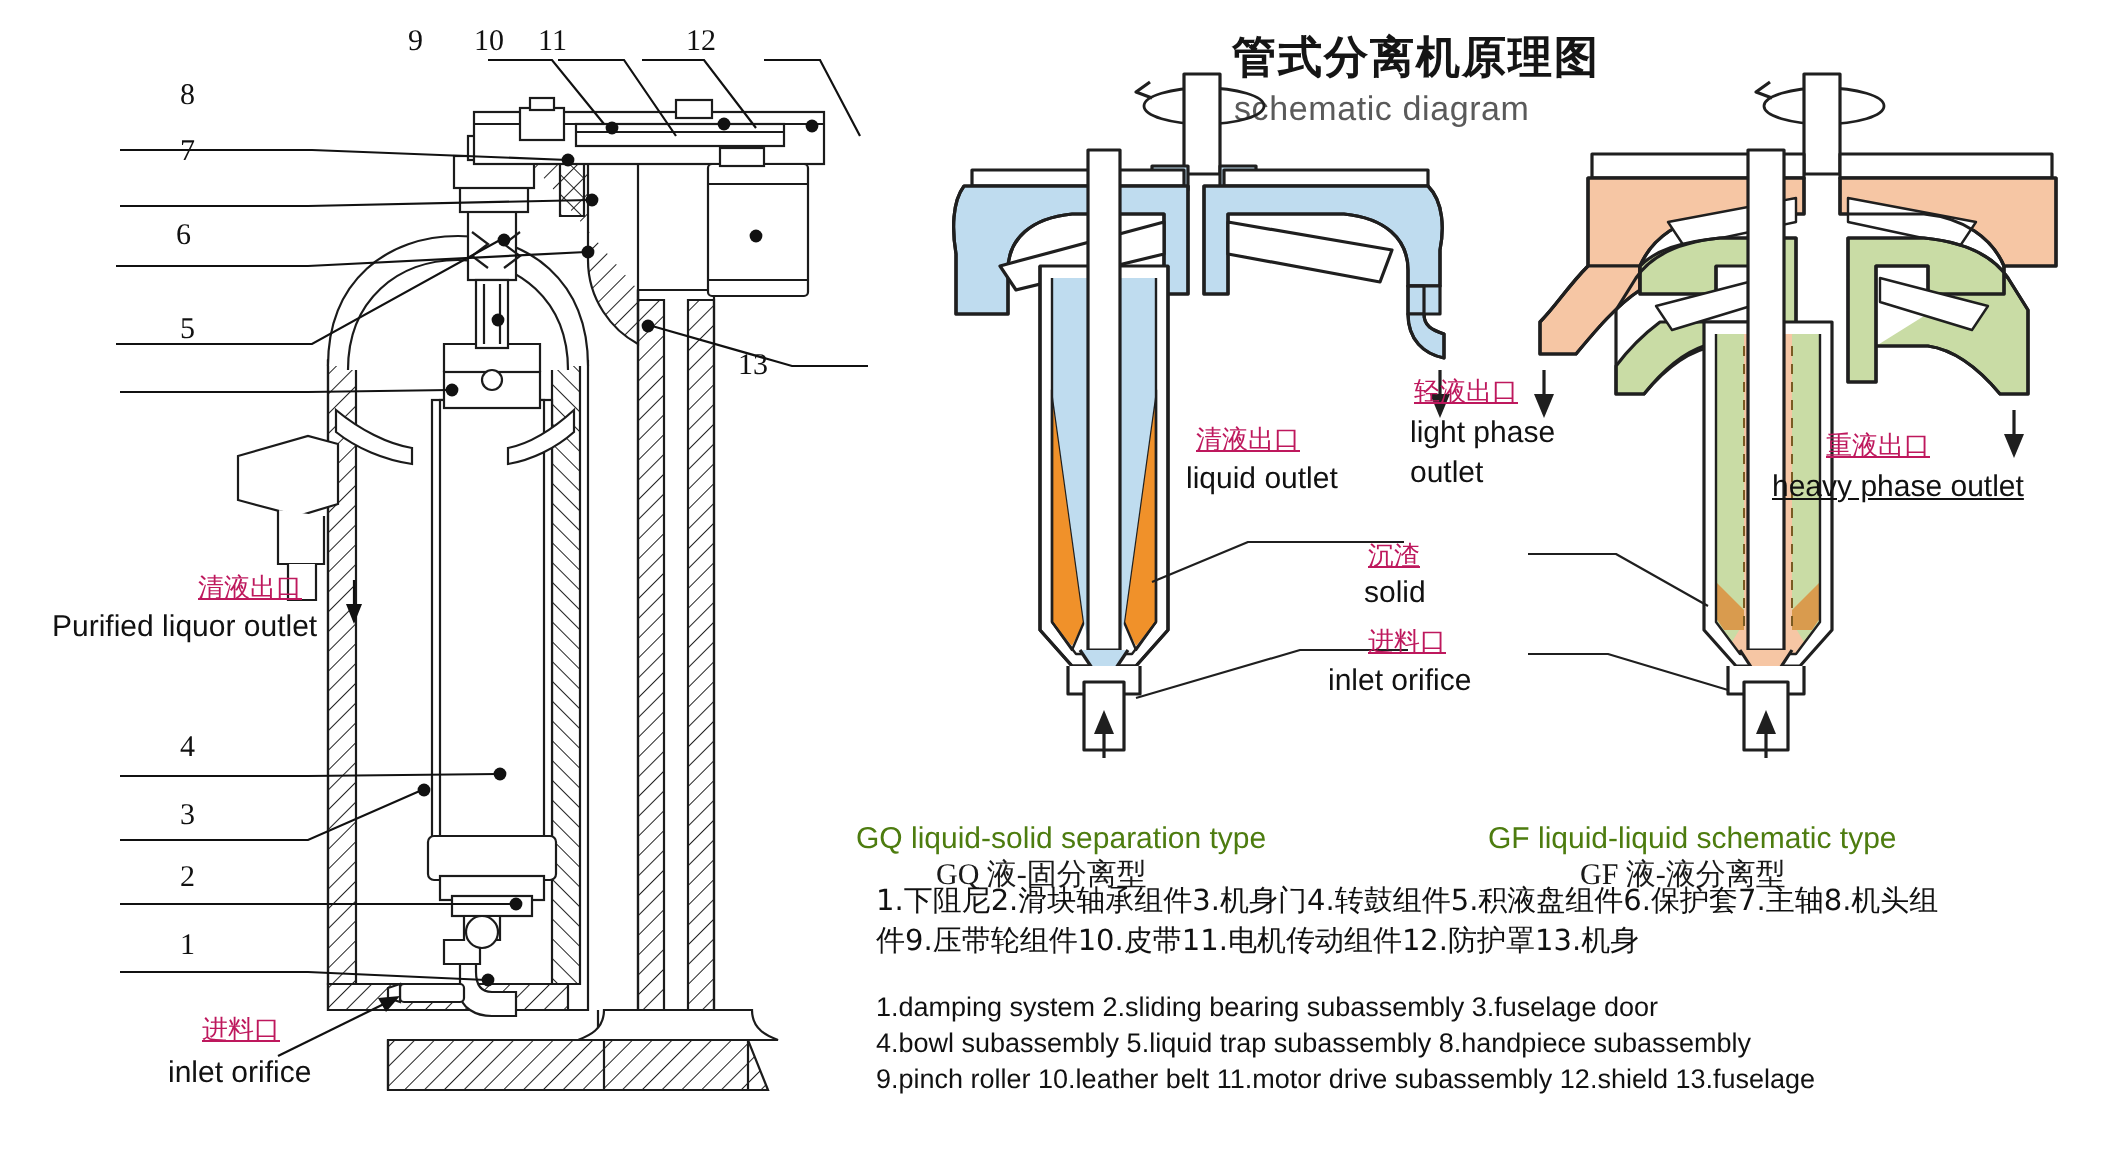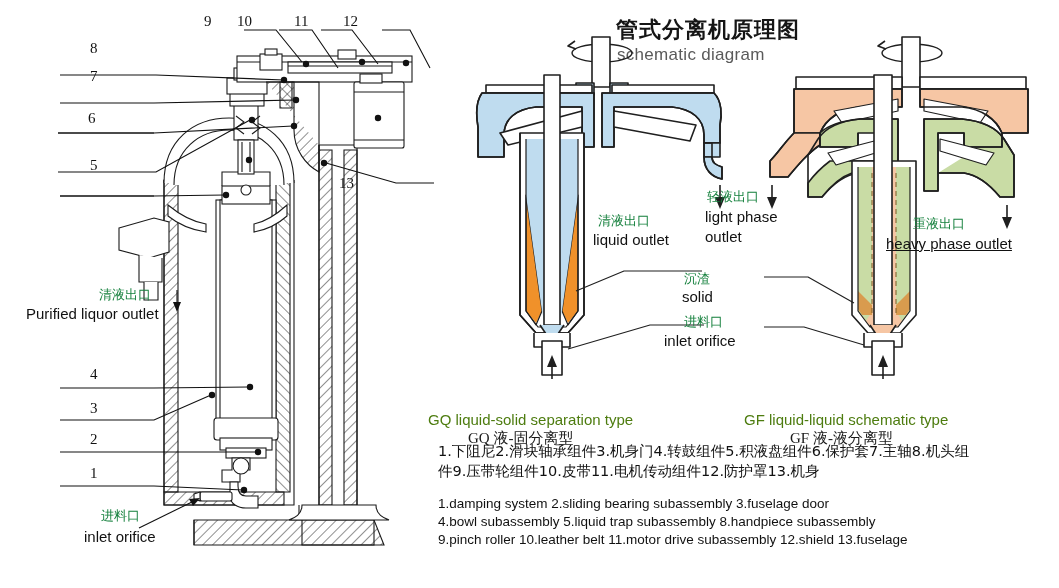--- a/index.html
+++ b/index.html
@@ -13,21 +13,21 @@
   }
   #root{position:relative;width:1059px;height:588px;}
   .abs{position:absolute;margin-left:44px;}
   svg{display:block;}
   .t{position:absolute;white-space:pre;line-height:1.12;}
   .cn{font-family:"DejaVu Sans","Liberation Sans",sans-serif;}
   .en{font-family:"Liberation Sans",sans-serif;}
   .num{font-family:"Liberation Serif",serif;font-size:15px;color:#111;}
   .title-cn{font-size:22px;font-weight:bold;color:#151515;letter-spacing:1px;}
   .title-en{font-size:17px;color:#5a5a5a;letter-spacing:.3px;}
-  .lbl-cn{font-size:13px;color:#15803d;}
+  .lbl-cn{font-size:13px;color:#be185d;text-decoration:underline;}
   .lbl-en{font-size:15px;color:#111;}
   .cap-cn{font-size:15px;color:#1a1a1a;font-family:"Liberation Serif",serif;margin-top:40px;}
   .cap-en{font-size:15px;color:#4d7c0f;}
   .legend{font-size:13.5px;color:#111;line-height:1.35;}
   .legend-cn{font-size:14.5px;color:#111;line-height:1.38;font-family:"DejaVu Sans",sans-serif;}
 </style>
 </head>
 <body>
 
 <div id="root">
@@ -170,23 +170,23 @@
   <div class="t num" style="left:90px;top:40px;">8</div>
   <div class="t num" style="left:90px;top:68px;">7</div>
   <div class="t num" style="left:88px;top:110px;">6</div>
   <div class="t num" style="left:90px;top:157px;">5</div>
   <div class="t num" style="left:90px;top:366px;">4</div>
   <div class="t num" style="left:90px;top:400px;">3</div>
   <div class="t num" style="left:90px;top:431px;">2</div>
   <div class="t num" style="left:90px;top:465px;">1</div>
   <div class="t num" style="left:204px;top:13px;">9</div>
   <div class="t num" style="left:237px;top:13px;">10</div>
-  <div class="t num" style="left:294px;top:13px;text-align:center;">11</div>
+  <div class="t num" style="left:269px;top:13px;text-align:center;">11</div>
   <div class="t num" style="left:343px;top:13px;">12</div>
-  <div class="t num" style="left:339px;top:175px;">13</div>
+  <div class="t num" style="left:369px;top:175px;">13</div>
 
   <div class="t lbl-cn cn" style="left:99px;top:288px;">清液出口</div>
   <div class="t lbl-en en" style="left:26px;top:306px;">Purified liquor outlet</div>
   <div class="t lbl-cn cn" style="left:101px;top:509px;">进料口</div>
   <div class="t lbl-en en" style="left:84px;top:529px;">inlet orifice</div>
 
   <div class="abs" style="left:420px;top:15px;">
   <svg width="300" height="365" viewBox="0 0 300 365">
     <g stroke="#1f1f1f" stroke-width="1.6" stroke-linejoin="round">
 

